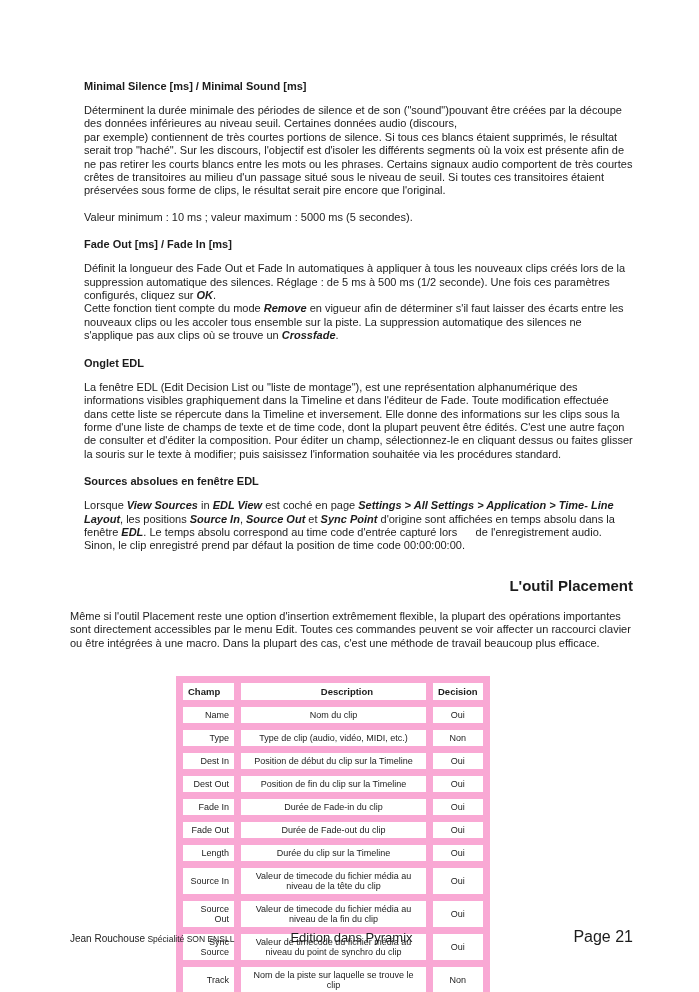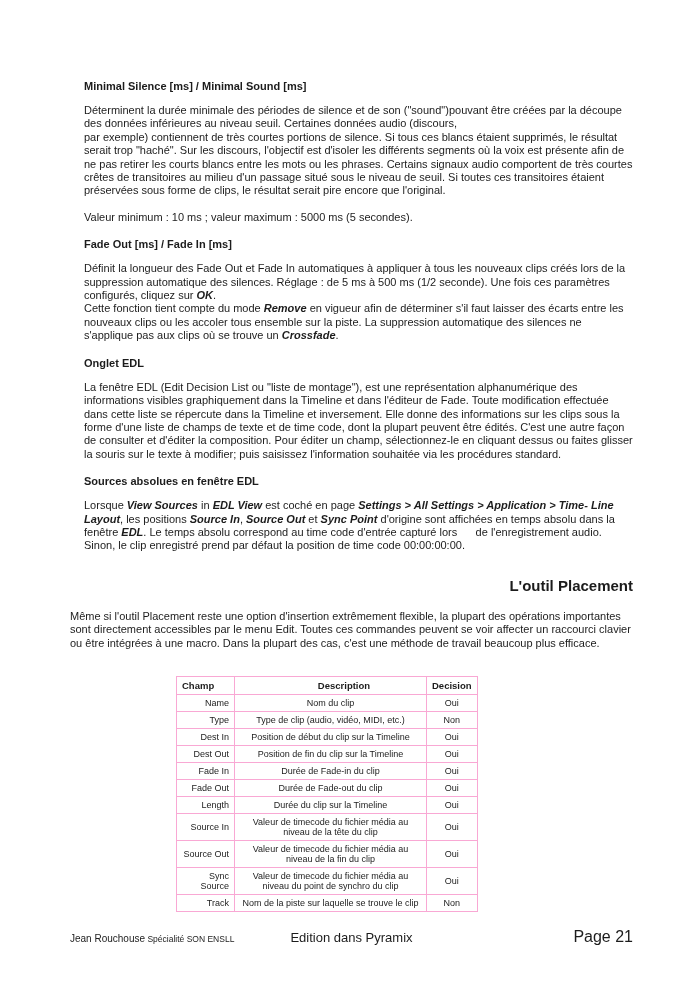--- a/index.html
+++ b/index.html
@@ -36,21 +36,21 @@
     margin: 24px 0 16px 0;
     text-align: right;
   }
   .edl-table {
     border-collapse: collapse;
     margin: 26px 0 0 106px;
     font-size: 9px;
     color: #1c1c1c;
   }
   .edl-table th, .edl-table td {
-    border: 1px solid #f9a8d4;
+    border: 7px solid #f9a8d4;
     padding: 3px 5px;
     vertical-align: middle;
   }
   .edl-table th {
     font-weight: bold;
     font-size: 9.5px;
     text-align: left;
   }
   .edl-table th.h1, .edl-table th.h2 { text-align: center; }
   .edl-table td.col0 { width: 58px;  text-align: right; }

